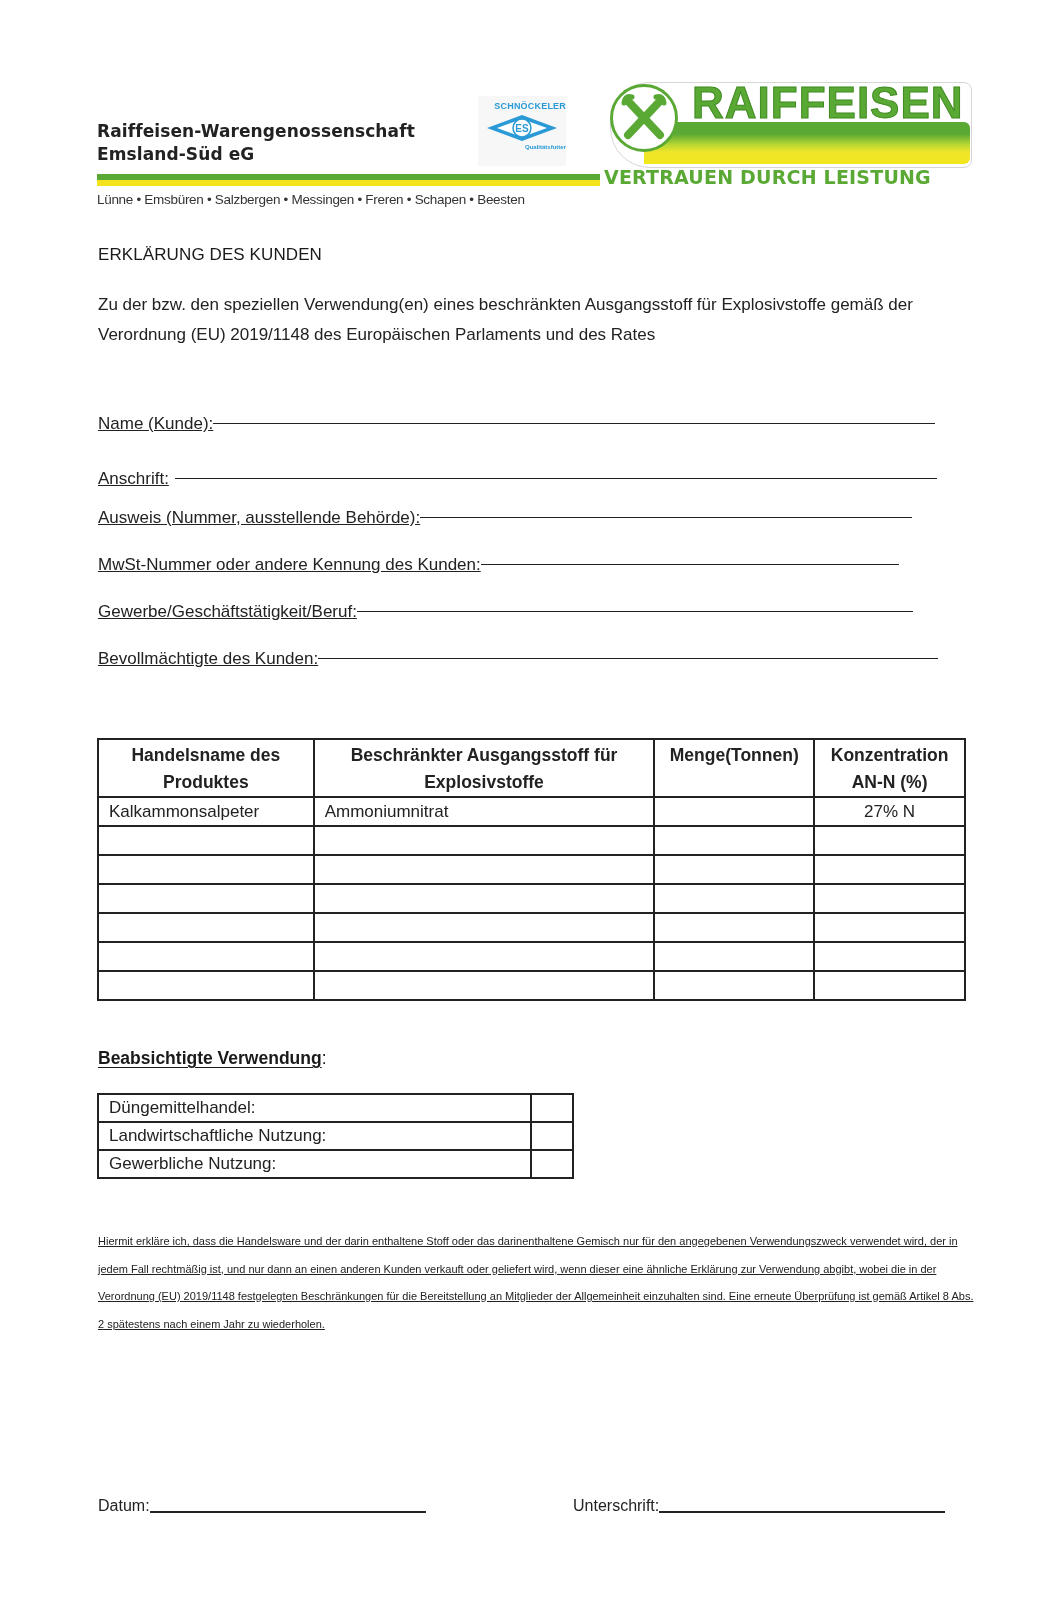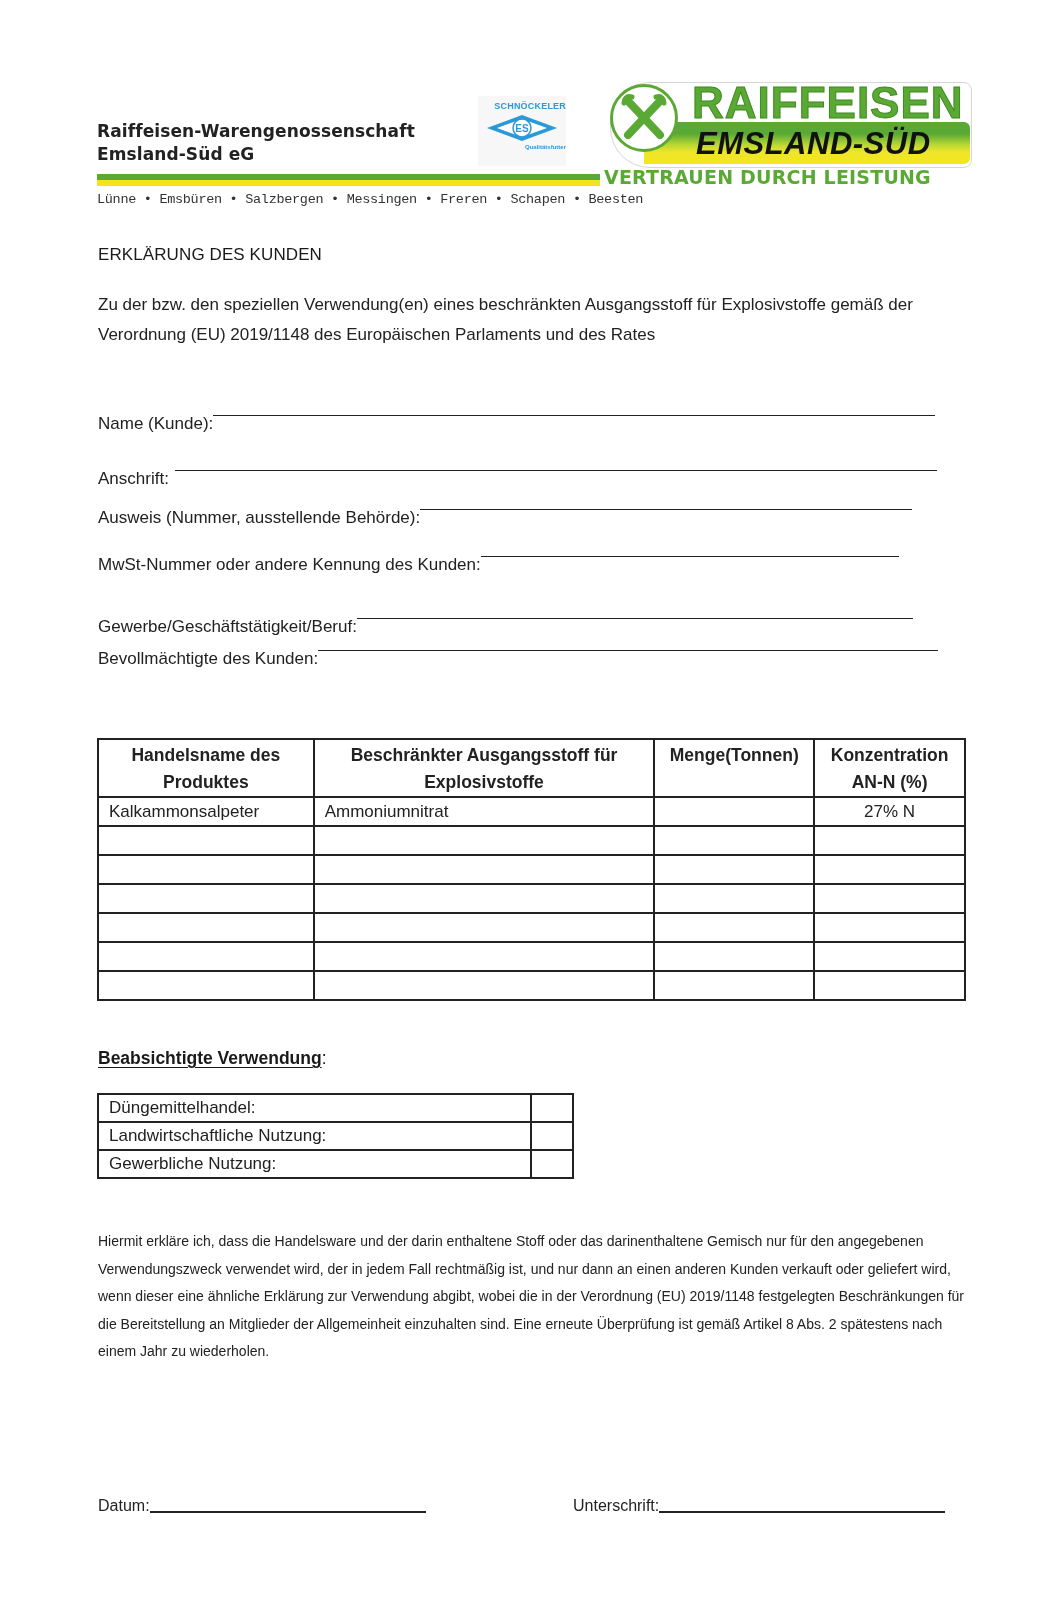--- a/index.html
+++ b/index.html
@@ -13,21 +13,21 @@
     .company-name {
       left: 97px; top: 120px; font-size: 17px; font-weight: bold; line-height: 23px;
       color: #222; letter-spacing: 0.1px;
       font-family: "DejaVu Sans", sans-serif;
     }
     .stripe { left: 97px; width: 503px; }
     .stripe-green { top: 174px; height: 6px; background: #5aa935; }
     .stripe-yellow { top: 180px; height: 6px; background: #f2e31c; }
     .locations {
       left: 97px; top: 192px; font-size: 13.5px; color: #333; white-space: nowrap;
-      font-family: Liberation Mono, monospace; letter-spacing: -0.3px;
+      font-family: Liberation Sans, sans-serif; letter-spacing: -0.3px;
     }
     .schnoeckeler { left: 478px; top: 96px; width: 88px; height: 70px; text-align: right; background: #f7f7f7; }
     .schnoeckeler .brand { font-size: 9px; font-weight: bold; color: #2a9ad6; margin-top: 5px; letter-spacing: 0.2px; }
     .schnoeckeler svg { display: block; margin: 2px auto 0; }
     .schnoeckeler .sub { font-size: 6px; font-weight: bold; color: #2a9ad6; margin-top: 1px; }
 
     .raif-logo { left: 604px; top: 80px; width: 370px; height: 115px; }
     .raif-banner-green { left: 50px; top: 42px; width: 316px; height: 12px; background: #5aa935; border-radius: 0 6px 0 0; }
     .raif-banner-yellow { left: 40px; top: 54px; width: 326px; height: 30px; background: linear-gradient(#5aa935 0%, #b6d733 35%, #efe52a 60%, #f3e71c 100%); border-radius: 0 0 6px 0;}
     .raif-outline { left: 6px; top: 2px; width: 360px; height: 84px; border: 1px solid #d6d6d6; border-radius: 40px 8px 8px 40px; }
@@ -45,21 +45,21 @@
       font-family: "DejaVu Sans", sans-serif;
     }
 
     
     .doc-title { left: 98px; top: 245px; font-size: 17px; color: #1a1a1a; letter-spacing: 0.1px; }
     .intro {
       left: 98px; top: 290px; width: 880px; font-size: 17px; line-height: 30px; color: #222;
     }
 
     
-    .field { left: 98px; display: flex; align-items: flex-start; font-size: 17px; color: #222; }
+    .field { left: 98px; display: flex; align-items: center; font-size: 17px; color: #222; text-decoration: underline; }
     .field .label { white-space: nowrap; }
     .field .line { border-bottom: 1.5px solid #222; height: 1px; margin-bottom: 2px; }
 
     
     table.products {
       position: absolute; left: 97px; top: 738px; width: 869px; border-collapse: collapse;
       font-size: 17px; color: #222;
     }
     table.products th, table.products td { border: 2px solid #222; padding: 0; }
     table.products th { font-weight: bold; font-size: 17.5px; line-height: 27px; vertical-align: top; padding-top: 2px; height: 54px; }
@@ -72,21 +72,21 @@
     .usage-title .colon { font-weight: normal; }
 
     table.usage {
       position: absolute; left: 97px; top: 1093px; width: 477px; border-collapse: collapse; font-size: 17px; color: #222;
     }
     table.usage td { border: 2px solid #222; height: 26px; line-height: 26px; padding: 0; }
     table.usage td.label { padding-left: 10px; }
     table.usage td.box { width: 40px; }
 
     .declaration {
-      left: 98px; top: 1228px; width: 880px; font-size: 14px; line-height: 27.5px; color: #222;
+      left: 98px; top: 1228px; width: 880px; font-size: 11px; line-height: 27.5px; color: #222; text-decoration: underline;
     }
 
     .sign { top: 1497px; display: flex; align-items: flex-end; font-size: 16px; color: #222; }
     .sign .line { border-bottom: 2px solid #222; height: 1px; margin-bottom: 2px; }
   </style>
 </head>
 <body>
 
 <div class="abs company-name">
   <div>Raiffeisen-Warengenossenschaft</div>
@@ -113,21 +113,20 @@
   <div class="abs raif-banner-yellow"></div>
   <div class="abs raif-circle">
     <svg width="62" height="62" viewBox="0 0 62 62" style="position:absolute;left:0;top:0;">
       <path d="M15 14 L47 48" stroke="#5aa935" stroke-width="8" stroke-linecap="round"></path>
       <path d="M47 14 L15 48" stroke="#5aa935" stroke-width="8" stroke-linecap="round"></path>
       <path d="M11 16 Q12 8 19 10" stroke="#5aa935" stroke-width="5" fill="none" stroke-linecap="round"></path>
       <path d="M51 16 Q50 8 43 10" stroke="#5aa935" stroke-width="5" fill="none" stroke-linecap="round"></path>
     </svg>
   </div>
   <div class="abs raif-word">RAIFFEISEN</div>
-  <div class="abs raif-region">EMSLAND-SÜD</div>
   <div class="abs raif-slogan">VERTRAUEN DURCH LEISTUNG</div>
 </div>
 
 <div class="abs doc-title">ERKLÄRUNG DES KUNDEN</div>
 <div class="abs intro">Zu der bzw. den speziellen Verwendung(en) eines beschränkten Ausgangsstoff für Explosivstoffe gemäß der Verordnung (EU) 2019/1148 des Europäischen Parlaments und des Rates</div>
 
 <div class="abs field" style="top:414px;">
   <span class="label">Name (Kunde):</span>
   <span class="line" style="width:722px;"></span>
 </div>
@@ -136,21 +135,21 @@
   <span class="line" style="width:762px; margin-left:6px;"></span>
 </div>
 <div class="abs field" style="top:508px;">
   <span class="label">Ausweis (Nummer, ausstellende Behörde):</span>
   <span class="line" style="width:492px;"></span>
 </div>
 <div class="abs field" style="top:555px;">
   <span class="label">MwSt-Nummer oder andere Kennung des Kunden:</span>
   <span class="line" style="width:418px;"></span>
 </div>
-<div class="abs field" style="top:602px;margin-top:15px;">
+<div class="abs field" style="top:602px;">
   <span class="label">Gewerbe/Geschäftstätigkeit/Beruf:</span>
   <span class="line" style="width:556px;"></span>
 </div>
 <div class="abs field" style="top:649px;">
   <span class="label">Bevollmächtigte des Kunden:</span>
   <span class="line" style="width:620px;"></span>
 </div>
 
 <table class="products">
   <colgroup>

